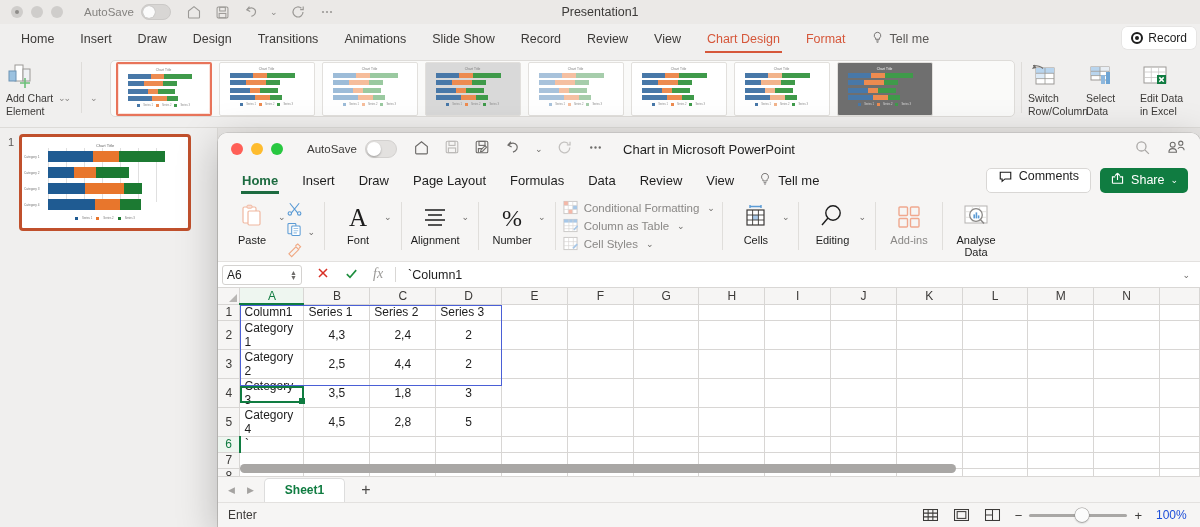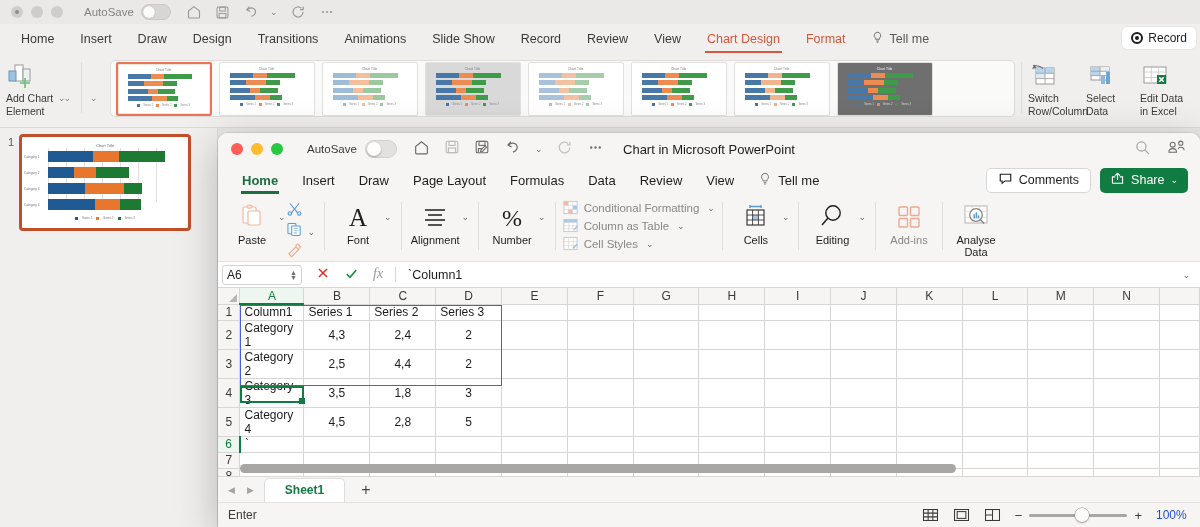--- a/index.html
+++ b/index.html
@@ -168,21 +168,21 @@
 
   .xl-tabs { height: 30px; display: flex; align-items: center; padding-left: 12px; background: #f6f5f4; flex: none; position: relative; }
   .xl-tab { font-size: 13px; color: #1d1d1d; padding: 2px 12px; position: relative; }
   .xl-tab.sel { font-weight: bold; color: #1d6b40; }
   .xl-tab.sel::after {
     content:""; position:absolute; left:11px; right:11px; bottom:-4px; height:2.5px; background:#1d6b40;
   }
   .xl-tellme { display: flex; align-items: center; gap: 6px; }
   .xl-tab-right { margin-left: auto; display: flex; align-items: center; gap: 9px; padding-right: 12px; }
   .comments-btn {
-    display: flex; align-items: center; gap: 6px; height: 25px; padding: 0 11px;
+    display: flex; gap: 6px; height: 25px; padding: 0 11px;
     border: 1px solid #d9d7d5; border-radius: 5px; background: #fff; font-size: 12.5px;
   }
   .share-btn {
     display: flex; align-items: center; gap: 6px; height: 25px; padding: 0 10px;
     border-radius: 5px; background: #107c41; color: #fff; font-size: 12.5px;
   }
 
   .xl-ribbon {
     height: 67px; background: #f6f5f4; display: flex; align-items: stretch;
     border-bottom: 1px solid #e3e1df; padding-left: 6px; flex: none;
@@ -325,20 +325,21 @@
             </svg>
         </span>
         <span>
           <svg width="16" height="16" viewBox="0 0 16 16" fill="currentColor">
               <circle cx="4" cy="8" r="1.1"></circle>
               <circle cx="8" cy="8" r="1.1"></circle>
               <circle cx="12" cy="8" r="1.1"></circle>
             </svg>
         </span>
       </div>
+      <div class="ppt-doc-title">Presentation1</div>
     </div>
 
     <div class="ppt-tabs">
       <div class="ppt-tab">Home</div>
       <div class="ppt-tab">Insert</div>
       <div class="ppt-tab">Draw</div>
       <div class="ppt-tab">Design</div>
       <div class="ppt-tab">Transitions</div>
       <div class="ppt-tab">Animations</div>
       <div class="ppt-tab">Slide Show</div>

